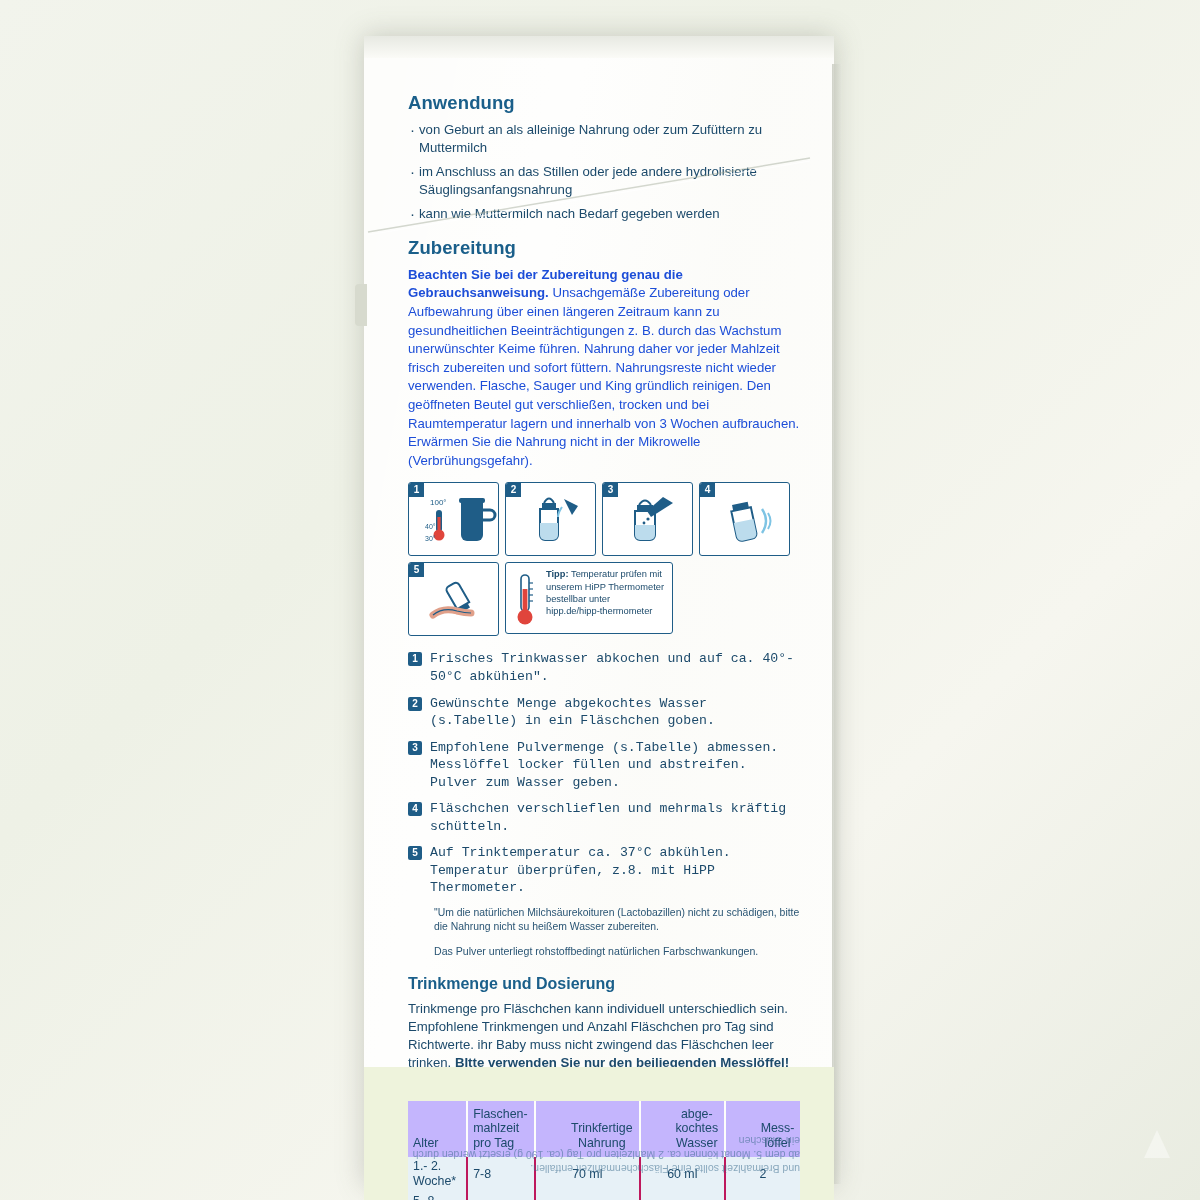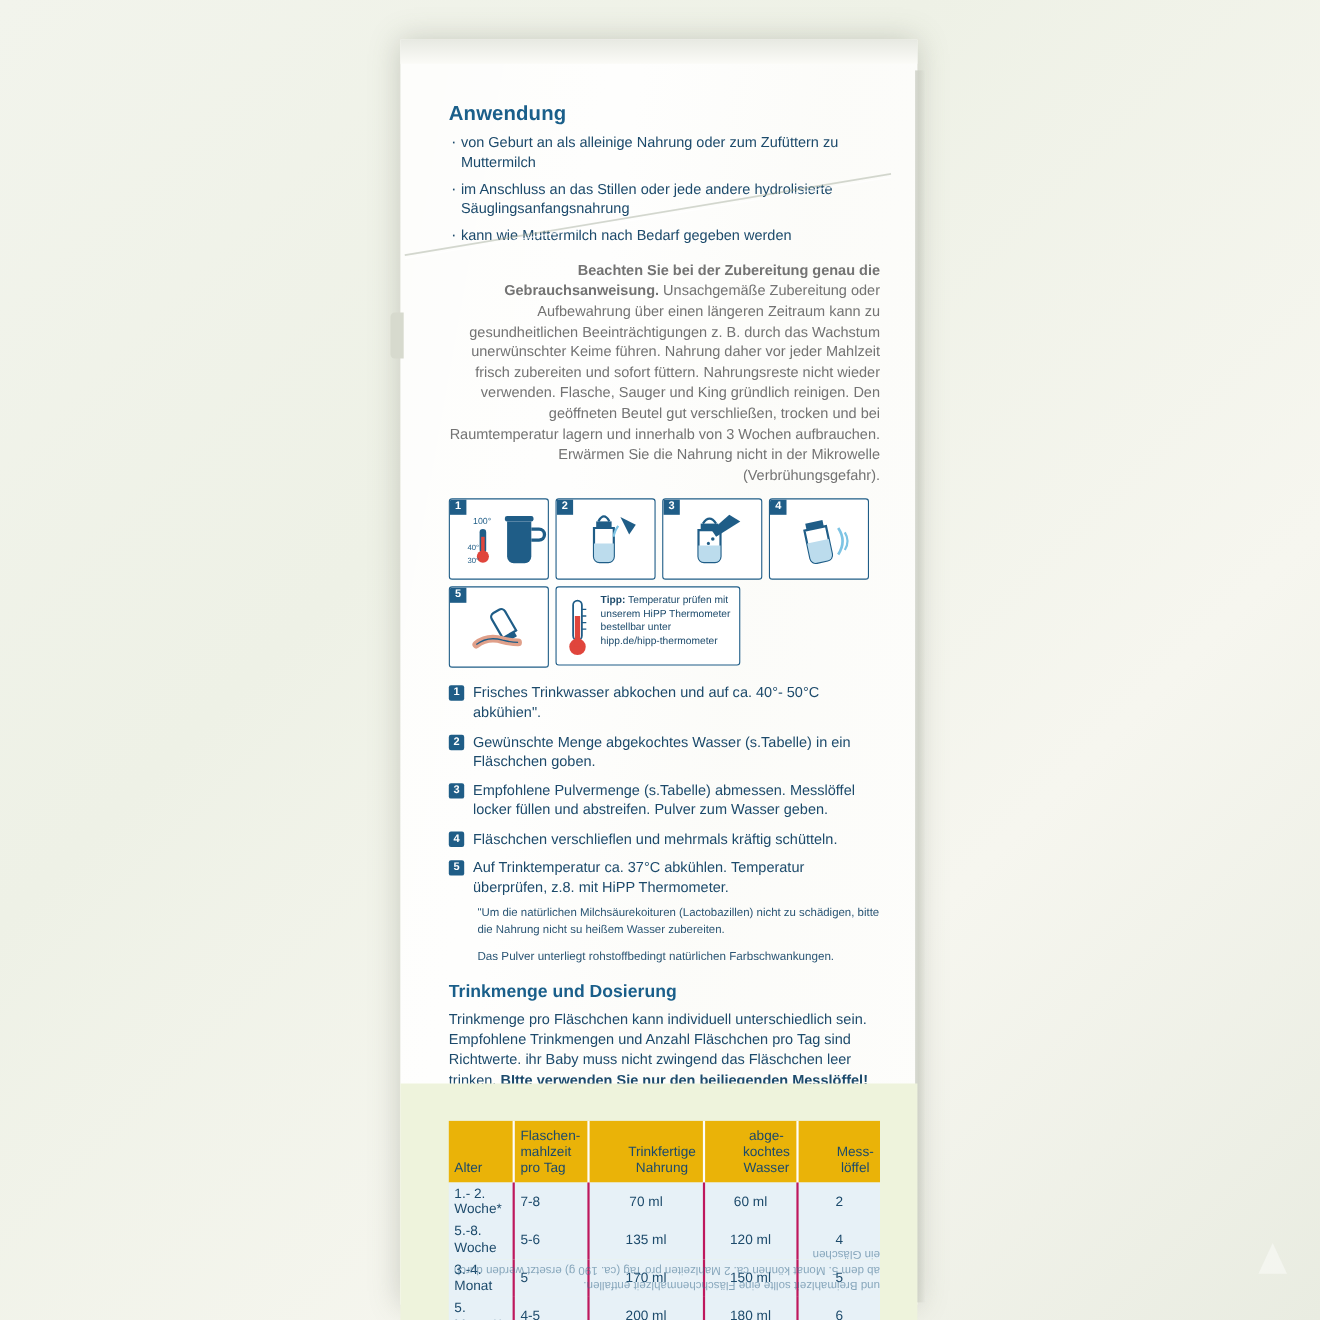--- a/index.html
+++ b/index.html
@@ -107,23 +107,23 @@
     content: "·";
     position: absolute;
     left: 2px;
     top: -1px;
     font-size: 15px;
   }
 
   .para {
     font-size: 13.2px;
     line-height: 1.41;
-    color: #737373;
+    color: #1d4ed8;
     margin: 0 0 10px 0;
-    text-align: right;
+    text-align: left;
   }
   .para b { font-weight: 700; }
 
   
   .picto-row {
     display: flex;
     gap: 6px;
     margin: 12px 0 6px 0;
   }
   .picto {
@@ -191,20 +191,21 @@
     font-weight: 700;
     line-height: 14px;
     text-align: center;
     border-radius: 2px;
     margin-top: 2px;
   }
   .step .txt {
     font-size: 13.2px;
     line-height: 1.33;
     color: #1c4a6b;
+    font-family: Liberation Mono, monospace;
   }
   .footnote {
     font-size: 10.4px;
     line-height: 1.36;
     color: #2a5574;
     margin: 0 0 6px 26px;
   }
   .footnote2 {
     font-size: 10.6px;
     line-height: 1.36;
@@ -237,21 +238,21 @@
 
   table.dose {
     position: relative;
     width: 392px;
     border-collapse: collapse;
     font-size: 12.4px;
     color: #1c4a6b;
     margin-top: 10px;
   }
   table.dose thead th {
-    background: #eab308;
+    background: #c4b5fd;
     font-weight: 400;
     vertical-align: bottom;
     padding: 6px 5px 6px 5px;
     line-height: 1.18;
     font-size: 12.4px;
     text-align: left;
     border-right: 2px solid #fdfdfb;
   }
   table.dose thead th.c { text-align: center; padding-left: 34px; }
   table.dose tbody td {
@@ -289,20 +290,21 @@
 
     <div class="content">
 
       <h2 class="section-title">Anwendung</h2>
       <ul class="bullets">
         <li>von Geburt an als alleinige Nahrung oder zum Zufüttern zu Muttermilch</li>
         <li>im Anschluss an das Stillen oder jede andere hydrolisierte Säuglingsanfangsnahrung</li>
         <li>kann wie Muttermilch nach Bedarf gegeben werden</li>
       </ul>
 
+      <h2 class="section-title">Zubereitung</h2>
       <p class="para"><b>Beachten Sie bei der Zubereitung genau die Gebrauchsanweisung.</b><span> Unsachgemäße Zubereitung oder Aufbewahrung über einen längeren Zeitraum kann zu gesundheitlichen Beeinträchtigungen z. B. durch das Wachstum unerwünschter Keime führen. Nahrung daher vor jeder Mahlzeit frisch zubereiten und sofort füttern. Nahrungsreste nicht wieder verwenden. Flasche, Sauger und King gründlich reinigen. Den geöffneten Beutel gut verschließen, trocken und bei Raumtemperatur lagern und innerhalb von 3 Wochen aufbrauchen. Erwärmen Sie die Nahrung nicht in der Mikrowelle (Verbrühungsgefahr).</span></p>
 
       <div class="picto-row">
 
         <div class="picto">
           <div class="num">1</div>
           <svg width="89" height="72" viewBox="0 0 89 72">
             <text x="21" y="22" font-size="8" fill="#1f5d87" font-family="Liberation Sans, sans-serif">100°</text>
             <rect x="27" y="27" width="6" height="22" rx="3" fill="#1f5d87"></rect>
             <circle cx="30" cy="52" r="5.5" fill="#e0453c"></circle>

